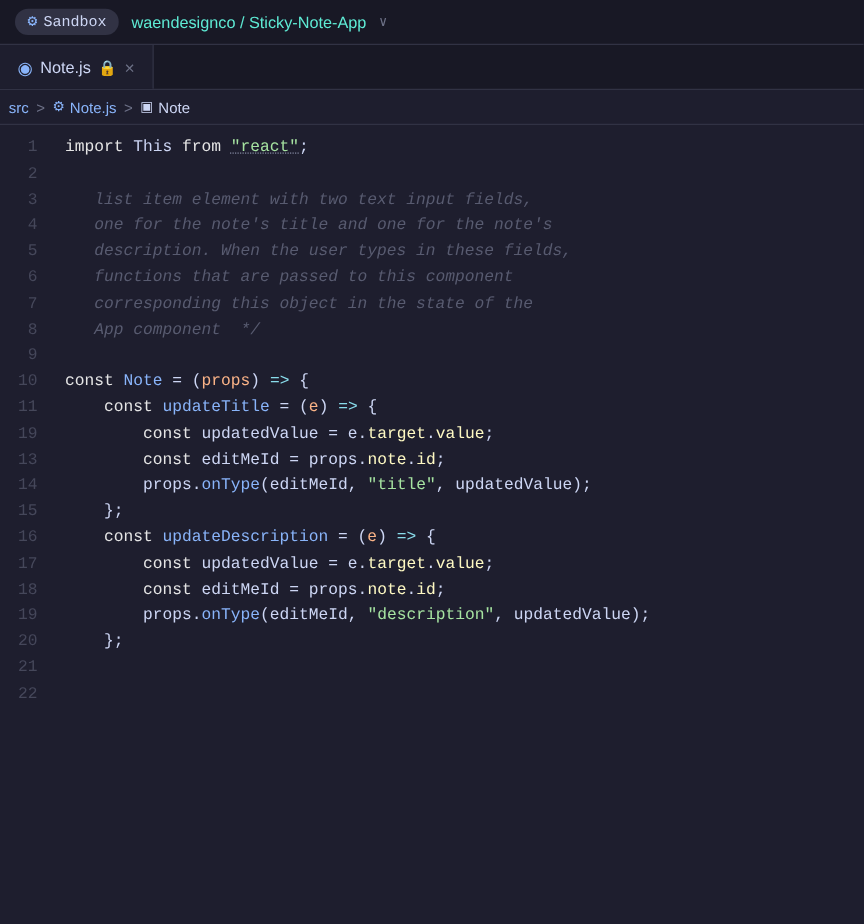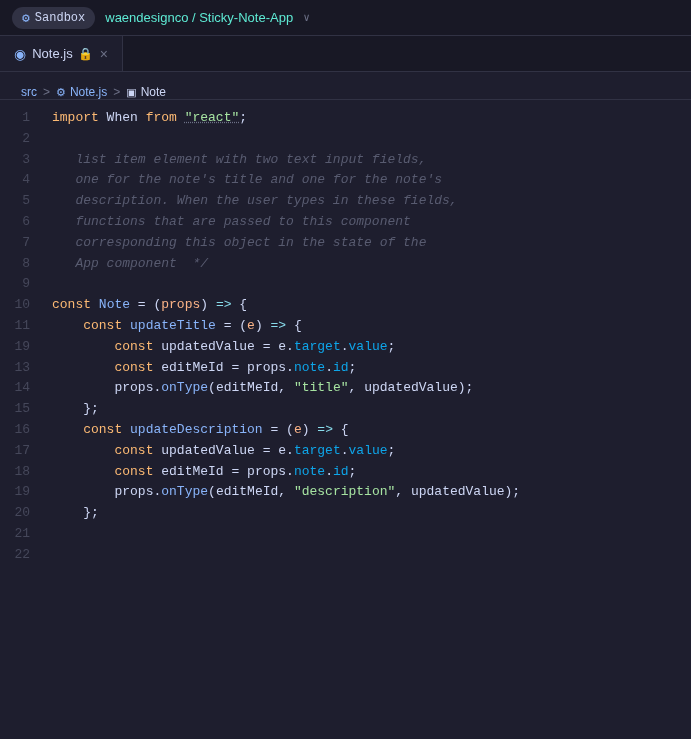--- a/index.html
+++ b/index.html
@@ -89,22 +89,22 @@
       color: #6c7086;
       font-size: 14px;
       cursor: pointer;
     }
 
     
     .breadcrumb {
       background: #1e1e2e;
       height: 28px;
       display: flex;
-      align-items: flex-end;
-      padding: 0 21px;
+      align-items: center;
+      padding: 0 7px;
       gap: 6px;
       font-size: 12px;
       font-family: -apple-system, BlinkMacSystemFont, 'Segoe UI', sans-serif;
       color: #6c7086;
       border-bottom: 1px solid #313244;
     }
 
     .breadcrumb-sep {
       color: #6c7086;
     }
@@ -155,26 +155,26 @@
       line-height: 1.6;
     }
 
     .code-line {
       height: 20.8px;
       white-space: pre;
       font-size: 13px;
     }
 
     
-    .kw { color: #fdba74; }        
+    .kw { color: #e5e5e5; }        
     .kw-arrow { color: #89dceb; }  
     .fn { color: #89b4fa; }     
     .comment { color: #585b70; font-style: italic; }
     .var { color: #cdd6f4; }       
-    .prop { color: #0ea5e9; }      
+    .prop { color: #fef9c3; }      
     .method { color: #89b4fa; }    
     .param { color: #fab387; }     
     .plain { color: #cdd6f4; }
 
     .str-dbl { color: #a6e3a1; }
 
     
     .underline-dots {
       text-decoration: underline;
       text-decoration-style: dotted;
@@ -237,21 +237,21 @@
       <span class="line-number">15</span>
       <span class="line-number">16</span>
       <span class="line-number">17</span>
       <span class="line-number">18</span>
       <span class="line-number">19</span>
       <span class="line-number">20</span>
       <span class="line-number">21</span>
       <span class="line-number">22</span>
     </div>
   <div class="code-content" id="code-content">
-      <div class="code-line"><span class="kw">import</span><span class="plain"> When </span><span class="kw">from</span><span class="plain"> </span><span class="str-dbl underline-dots">"react"</span><span class="plain">;</span></div>
+      <div class="code-line"><span class="kw">import</span><span class="plain"> This </span><span class="kw">from</span><span class="plain"> </span><span class="str-dbl underline-dots">"react"</span><span class="plain">;</span></div>
       <div class="code-line">&nbsp;</div>
       <div class="code-line"><span class="comment">   list item element with two text input fields,</span></div>
       <div class="code-line"><span class="comment">   one for the note's title and one for the note's</span></div>
       <div class="code-line"><span class="comment">   description. When the user types in these fields,</span></div>
       <div class="code-line"><span class="comment">   functions that are passed to this component</span></div>
       <div class="code-line"><span class="comment">   corresponding this object in the state of the</span></div>
       <div class="code-line"><span class="comment">   App component  */</span></div>
       <div class="code-line">&nbsp;</div>
       <div class="code-line"><span class="kw">const</span><span class="plain"> </span><span class="fn">Note</span><span class="plain"> = (</span><span class="param">props</span><span class="plain">)</span><span class="plain"> </span><span class="kw-arrow">=&gt;</span><span class="plain"> {</span></div>
       <div class="code-line"><span class="plain">    </span><span class="kw">const</span><span class="plain"> </span><span class="fn">updateTitle</span><span class="plain"> = (</span><span class="param">e</span><span class="plain">)</span><span class="plain"> </span><span class="kw-arrow">=&gt;</span><span class="plain"> {</span></div>

